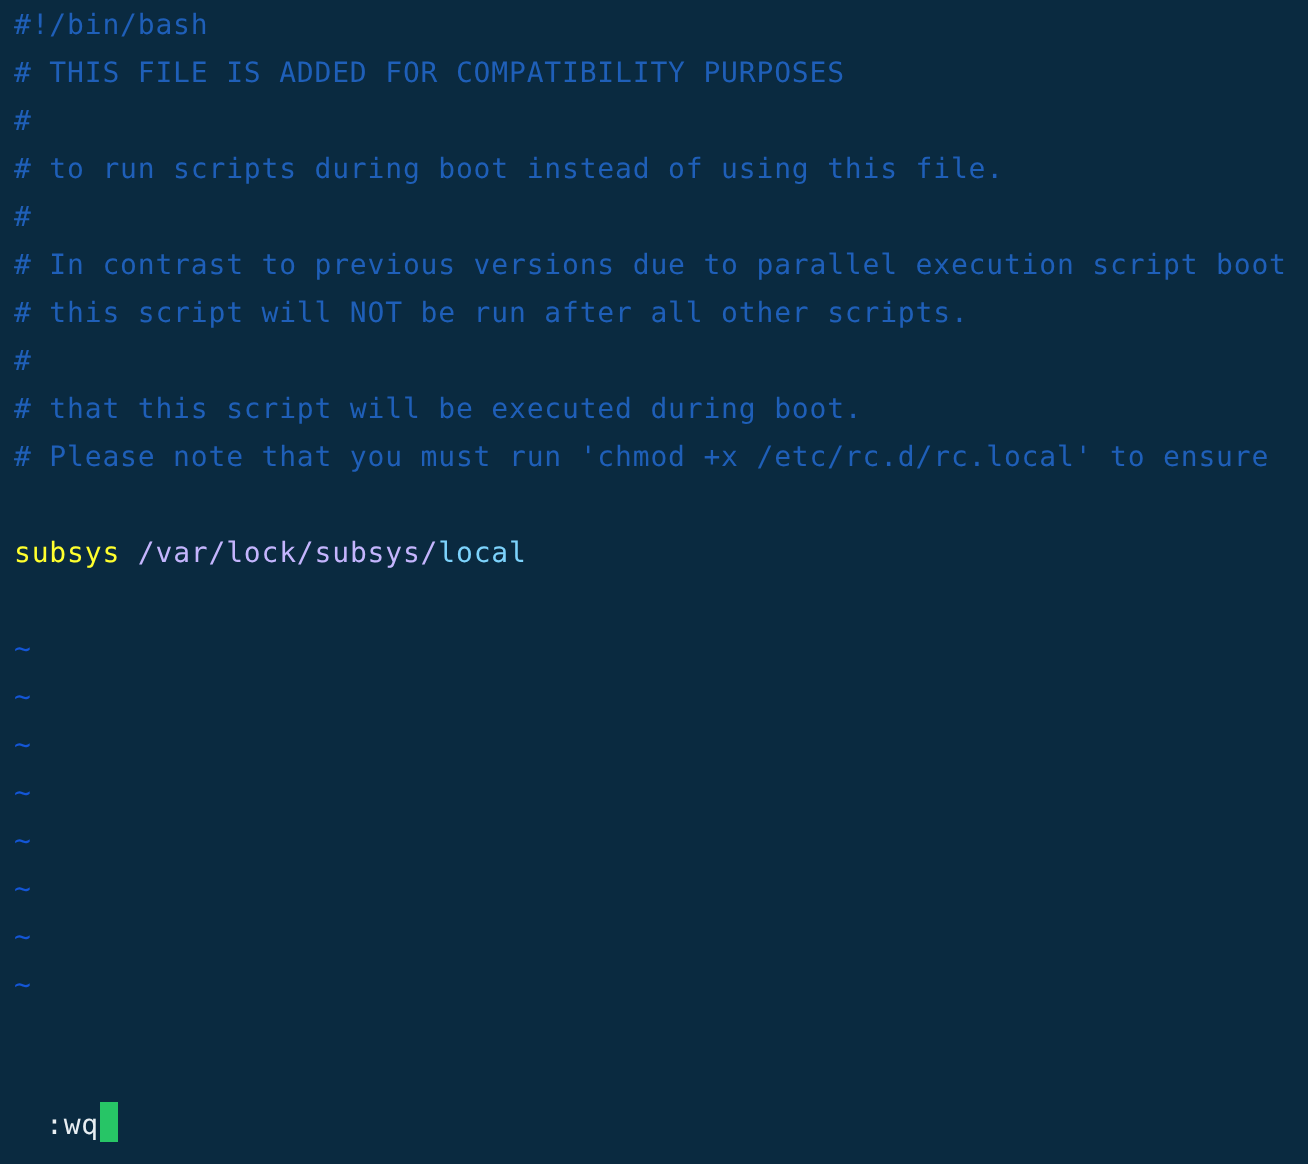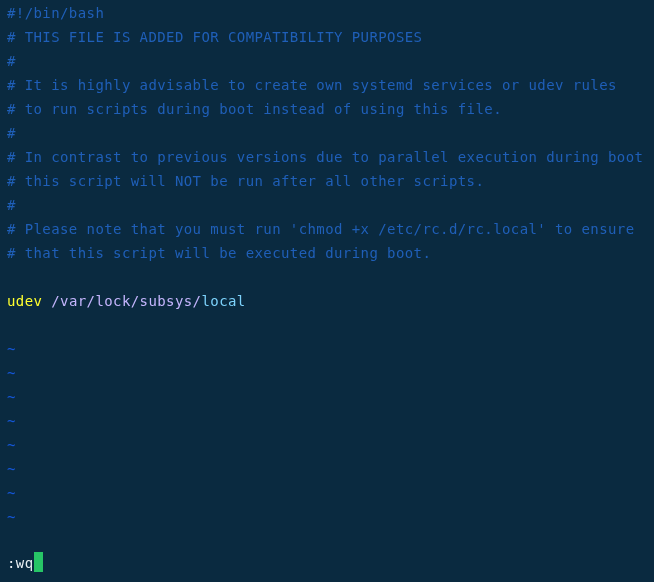--- a/index.html
+++ b/index.html
@@ -34,51 +34,50 @@
   .plain     { color: #c4b5fd; }
   .keyword   { color: #ffff2e; }
   .dirword   { color: #7dd3fc; }
   .blank     { color: transparent; }
 
   #statusline {
     position: absolute;
     left: 0;
     bottom: 7px;
     height: 24px;
-    padding-left: 7px;
+    padding-left: 23px;
     white-space: pre;
     color: #e8eef2;
   }
   #cursor {
     display: inline-block;
     width: 9px;
     height: 20px;
     vertical-align: -4px;
     background: #27c566;
   }
 </style>
 </head>
 <body>
 
 <div id="terminal">
 
   <div id="buffer">
       <span class="line"><span class="comment">#!/bin/bash</span></span>
       <span class="line"><span class="comment"># THIS FILE IS ADDED FOR COMPATIBILITY PURPOSES</span></span>
       <span class="line"><span class="comment">#</span></span>
-      <span class="line"><span class="comment"># It is highly advisable to create own systemd services or udev rules</span></span>
       <span class="line"><span class="comment"># to run scripts during boot instead of using this file.</span></span>
       <span class="line"><span class="comment">#</span></span>
-      <span class="line"><span class="comment"># In contrast to previous versions due to parallel execution during boot</span></span>
+      <span class="line"><span class="comment"># In contrast to previous versions due to parallel execution script boot</span></span>
       <span class="line"><span class="comment"># this script will NOT be run after all other scripts.</span></span>
       <span class="line"><span class="comment">#</span></span>
+      <span class="line"><span class="comment"># that this script will be executed during boot.</span></span>
       <span class="line"><span class="comment"># Please note that you must run 'chmod +x /etc/rc.d/rc.local' to ensure</span></span>
-      <span class="line"><span class="comment"># that this script will be executed during boot.</span></span>
       <span class="line"><span class="blank"></span></span>
-      <span class="line"><span class="keyword">udev</span><span class="plain"> /var/lock/subsys/</span><span class="dirword">local</span></span>
+      <span class="line"><span class="keyword">subsys</span><span class="plain"> /var/lock/subsys/</span><span class="dirword">local</span></span>
       <span class="line"><span class="blank"></span></span>
       <span class="line"><span class="tilde">~</span></span>
       <span class="line"><span class="tilde">~</span></span>
       <span class="line"><span class="tilde">~</span></span>
       <span class="line"><span class="tilde">~</span></span>
       <span class="line"><span class="tilde">~</span></span>
       <span class="line"><span class="tilde">~</span></span>
       <span class="line"><span class="tilde">~</span></span>
       <span class="line"><span class="tilde">~</span></span>
     </div>

